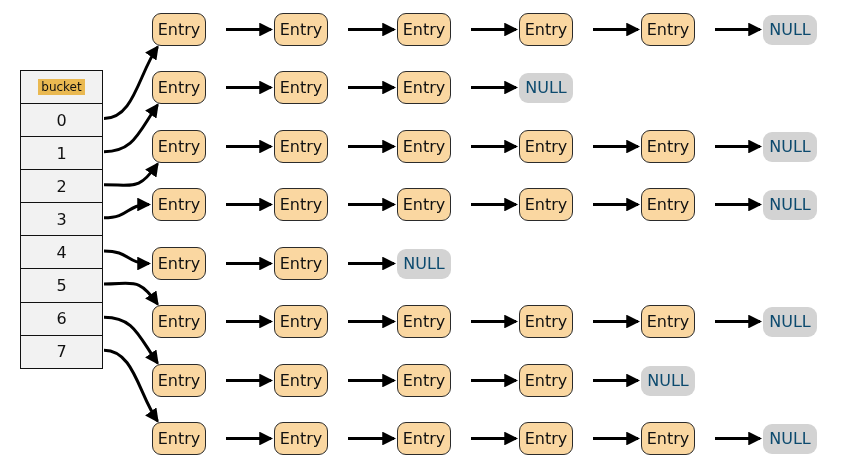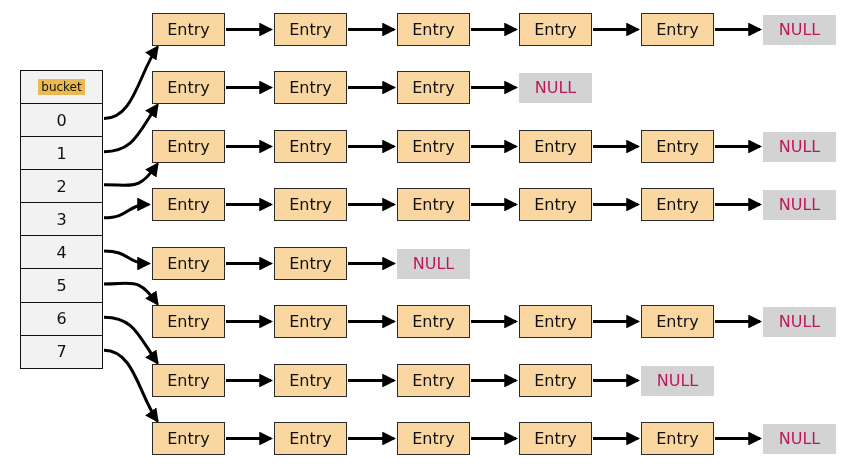--- a/index.html
+++ b/index.html
@@ -6,34 +6,35 @@
   .stage {
     position:relative;
     width:864px; height:472px;
     background:#ffffff;
     overflow:hidden;
     font-family:"DejaVu Sans","Liberation Sans",sans-serif;
     color:#111;
   }
   .box {
     position:absolute;
-    width:73px; height:33px;
+    width:54px; height:33px;
     display:flex; align-items:center; justify-content:center;
     font-size:16px; line-height:1;
     box-sizing:border-box;
     white-space:nowrap;
+    border-radius:9px;
   }
   .entry {
     background:var(--entry-fill,#fad7a1);
     border:1.6px solid var(--entry-border,#2b2b2b);
   }
   .nullbox {
     background:var(--null-fill,#d3d3d3);
     height:30px;
-    color:#be185d;
+    color:#0c4a6e;
   }
   .bucket-table {
     position:absolute; left:20px; top:70px; width:83px;
     border:1.8px solid #111;
     box-sizing:border-box;
     background:var(--cell-fill,#f2f2f2);
   }
   .bucket-header {
     height:32px;
     display:flex; align-items:center; justify-content:center;

